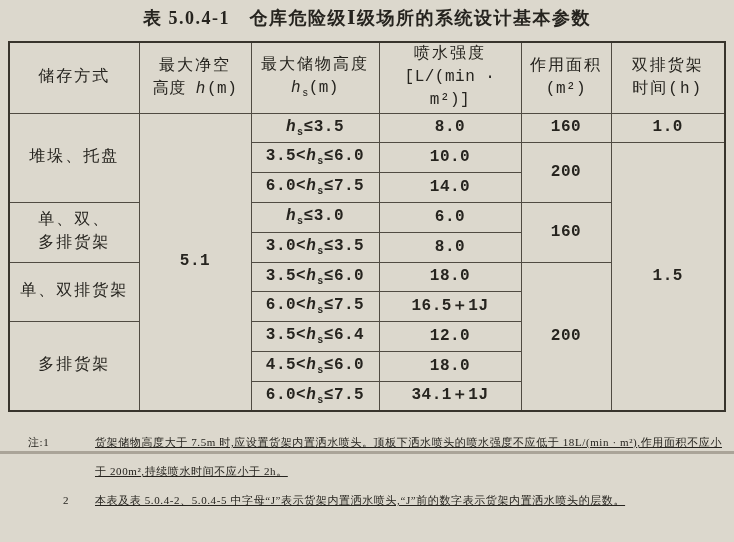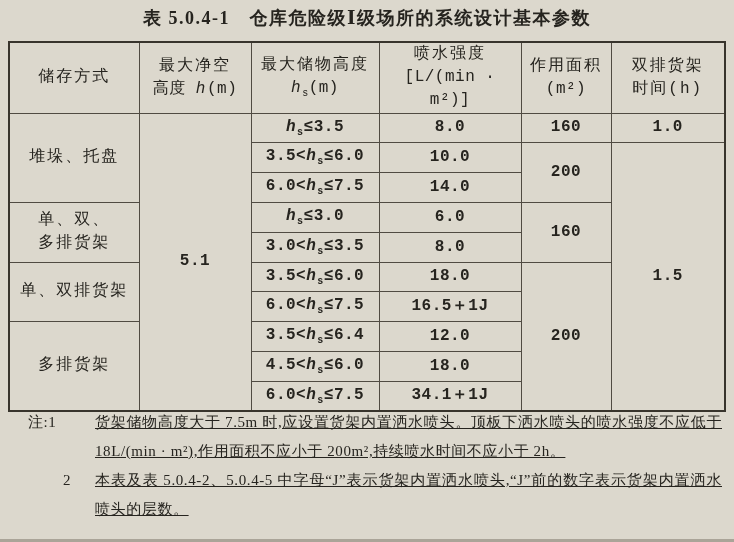--- a/index.html
+++ b/index.html
@@ -3,21 +3,21 @@
 <meta charset="utf-8">
 <style>
   html,body { margin:0; padding:0; }
   body {
     width:734px; height:542px;
     background:#dcd8cd;
     font-family:"Liberation Serif","DejaVu Serif",serif;
     color:#26241f;
     overflow:hidden;
   }
-  .page { position:relative; width:734px; height:542px; }
+  .page { position:relative; width:734px; height:454px; }
 
   .title {
     position:absolute; left:0; top:6px; width:734px;
     text-align:center; font-size:18px; font-weight:bold;
     letter-spacing:1.5px;
   }
 
   table.params {
     position:absolute; left:8px; top:41px;
     width:716px; height:352px;
@@ -35,22 +35,22 @@
   tbody tr { height:29.8px; }
   th { font-weight:normal; letter-spacing:2px; }
   th .nosp { letter-spacing:0.5px;margin-top:28px; }
   td.group { letter-spacing:2px; white-space:pre-line; }
   td.num, td.range { font-weight:bold; letter-spacing:0.5px; }
   .var { font-style:italic; font-weight:bold; padding-right:1px; }
   th .var { font-weight:normal; }
   sub.s { font-size:10px; }
 
   .notes {
-    position:absolute; left:28px; top:408px; width:694px;
-    font-size:15px; line-height:29px; letter-spacing:0.6px;
+    position:absolute; left:28px; top:428px; width:694px;
+    font-size:11px; line-height:29px; letter-spacing:0.6px;
   }
   .note-row { display:flex; align-items:flex-start; }
   .note-label { flex:0 0 67px; }
   .note-label.second { padding-left:35px; box-sizing:border-box; }
   .note-text { flex:1; text-align:justify;text-decoration:underline; }
 
   .bottom-line {
     position:absolute; left:0; bottom:0; width:734px; height:3px;
     background:#aaa498;
   }

